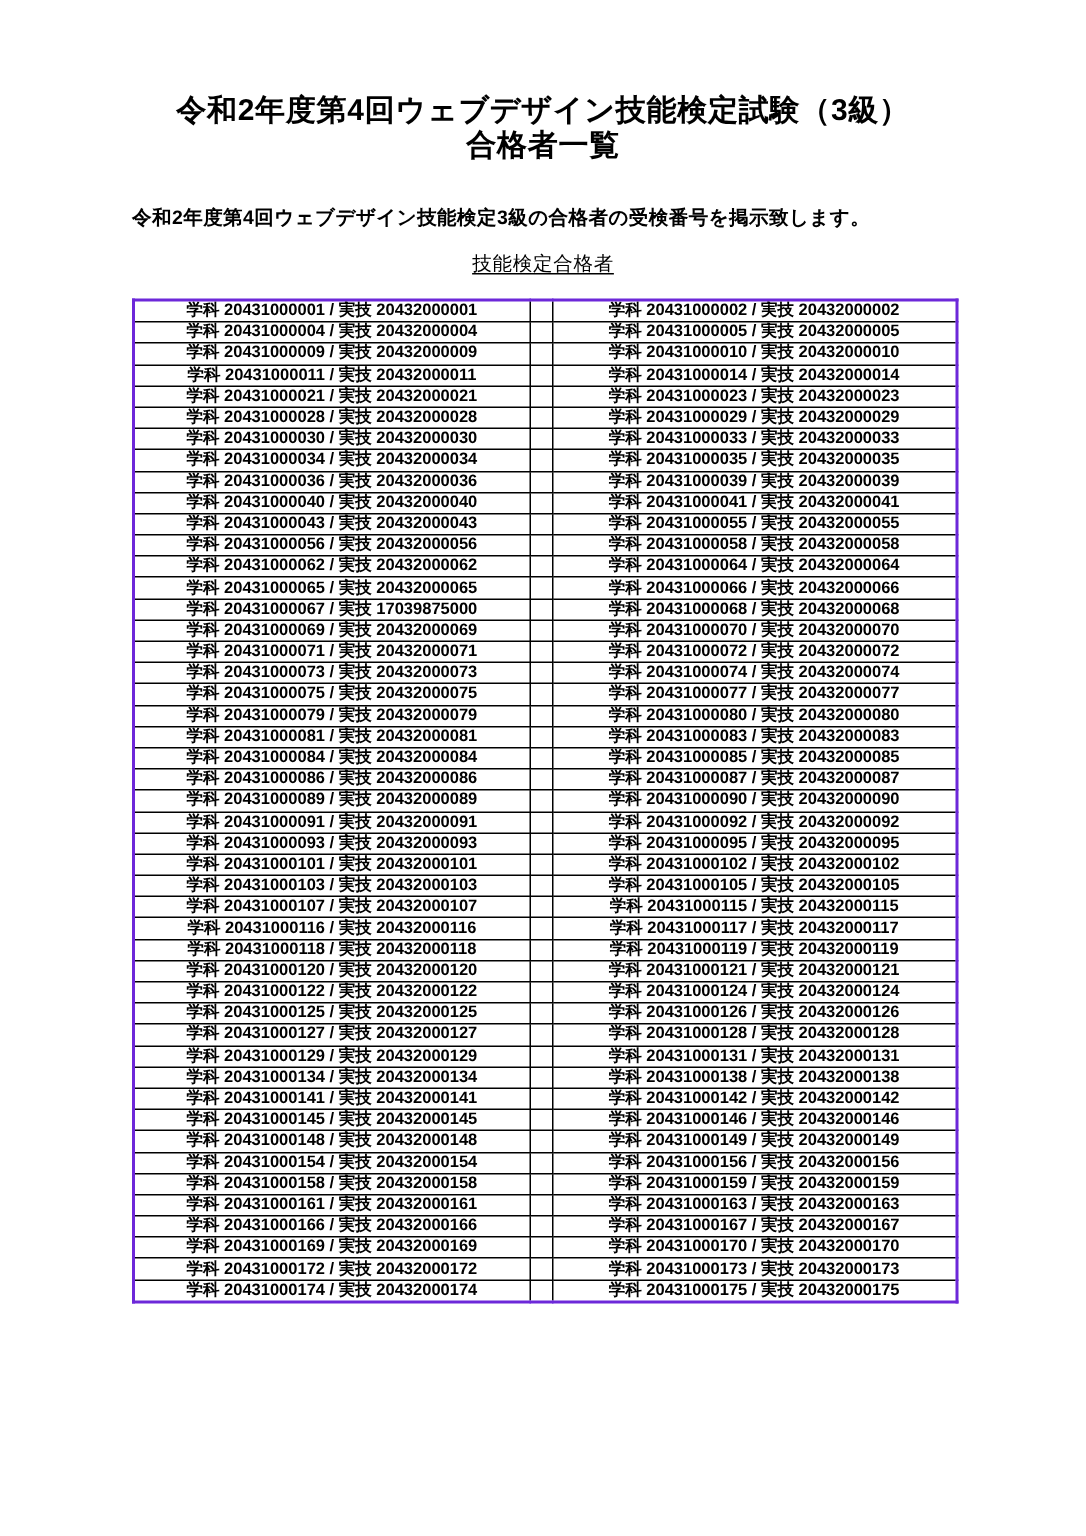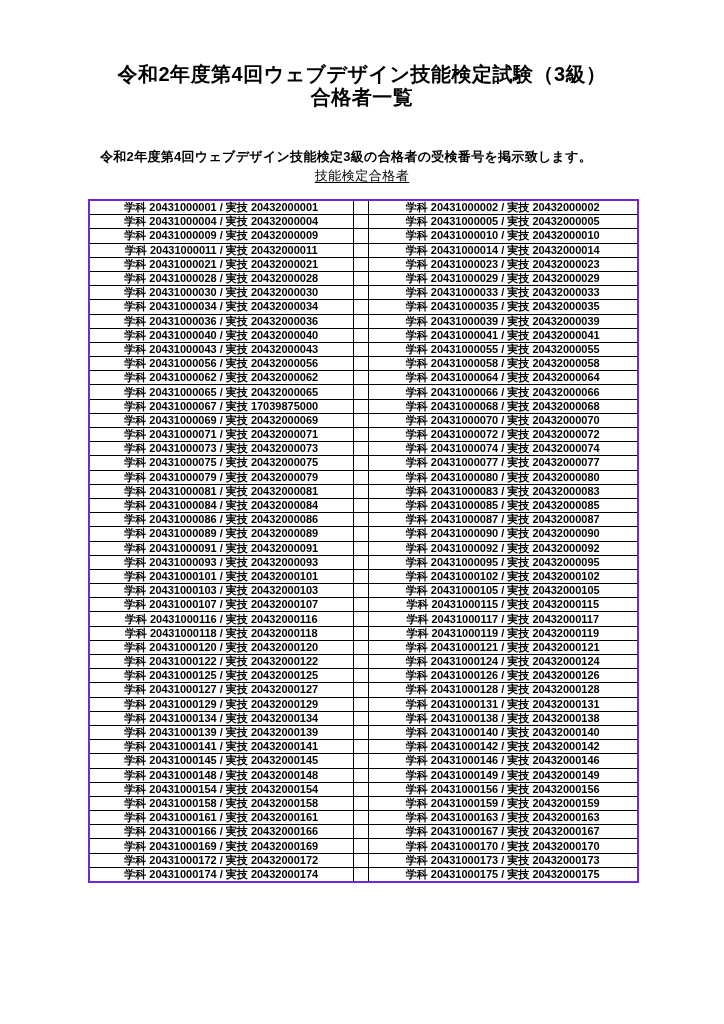--- a/index.html
+++ b/index.html
@@ -23,21 +23,21 @@
     font-size: 20px;
     line-height: 23px;
     font-weight: bold;
     letter-spacing: 0.5px;
   }
   .intro {
     position: absolute;
     top: 136px;
     left: 88px;
     width: 560px;
-    margin: 12px;
+    margin: 0;
     font-size: 13px;
     font-weight: bold;
     letter-spacing: 0.3px;
   }
   .section-heading {
     position: absolute;
     top: 167px;
     left: 0;
     width: 100%;
     margin: 0;
@@ -272,25 +272,20 @@
           <td>学科 20431000129 / 実技 20432000129</td>
           <td></td>
           <td>学科 20431000131 / 実技 20432000131</td>
         </tr>
         <tr>
           <td>学科 20431000134 / 実技 20432000134</td>
           <td></td>
           <td>学科 20431000138 / 実技 20432000138</td>
         </tr>
         <tr>
-          <td>学科 20431000139 / 実技 20432000139</td>
-          <td></td>
-          <td>学科 20431000140 / 実技 20432000140</td>
-        </tr>
-        <tr>
           <td>学科 20431000141 / 実技 20432000141</td>
           <td></td>
           <td>学科 20431000142 / 実技 20432000142</td>
         </tr>
         <tr>
           <td>学科 20431000145 / 実技 20432000145</td>
           <td></td>
           <td>学科 20431000146 / 実技 20432000146</td>
         </tr>
         <tr>

